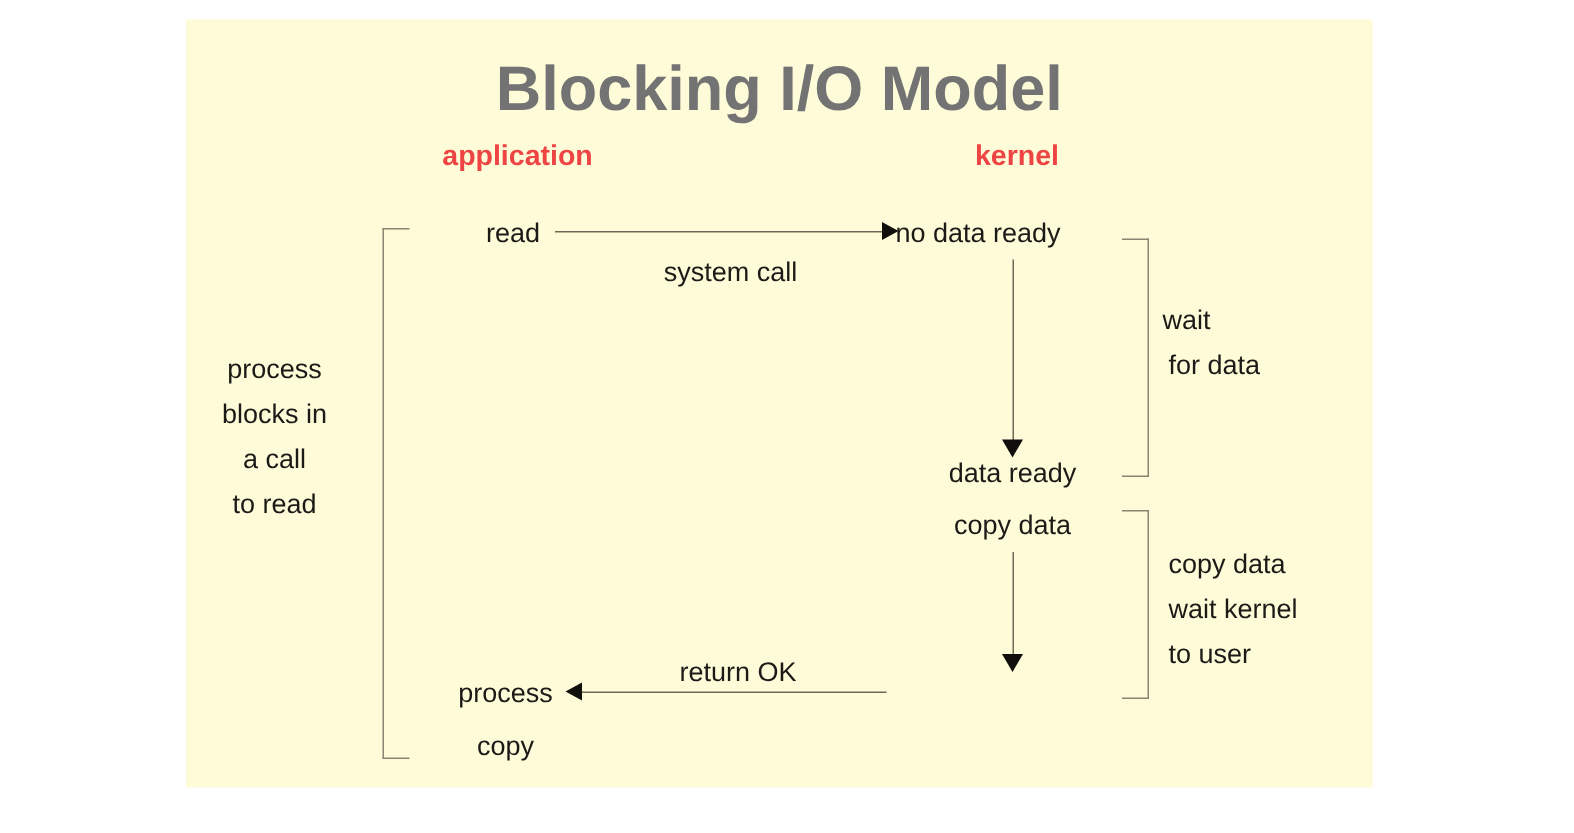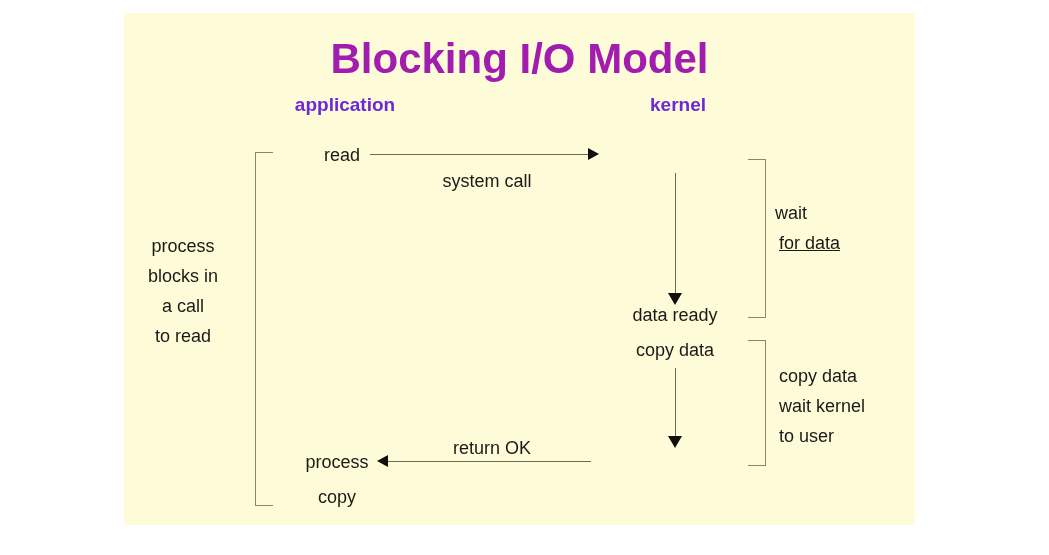--- a/index.html
+++ b/index.html
@@ -36,31 +36,31 @@
     line-height: 23px;
     white-space: pre;
   }
   .ctr { transform: translateX(-50%); text-align: center; }
 
   #title {
     position: absolute;
     left: 0; right: 0;
     top: 22px;
     text-align: center;
-    color: #a21caf;
+    color: #737373;
     font-family: "Liberation Sans", sans-serif;
     font-size: 42px;
     font-weight: bold;
     letter-spacing: 0px;
   }
   .colhead {
     position: absolute;
     font-weight: bold;
     font-size: 19px;
-    color: #6d28d9;
+    color: #ef4444;
     transform: translateX(-50%);
     white-space: pre;
   }
 
   
   .hline {
     position: absolute;
     height: 0;
     border-top: 1.6px solid #6f6a56;
   }
@@ -114,20 +114,21 @@
     <div class="colhead" style="left:221px; top:81px;">application</div>
     <div class="colhead" style="left:554px; top:81px;">kernel</div>
 
     <div class="txt ctr" style="left:218px; top:131px;">read</div>
 
     <div class="hline" style="left:246px; top:141px; width:224px;"></div>
     <div class="arrow-r" style="left:464px; top:135px;"></div>
 
     <div class="txt ctr" style="left:363px; top:157px;">system call</div>
 
+    <div class="txt" style="left:473px; top:131px;">no data ready</div>
 
     <div class="vline" style="left:551px; top:160px; height:124px;"></div>
     <div class="arrow-d" style="left:544px; top:280px;"></div>
 
     <div class="txt ctr" style="left:551px; top:291px;">data ready</div>
     <div class="txt ctr" style="left:551px; top:326px;">copy data</div>
 
     <div class="vline" style="left:551px; top:355px; height:72px;"></div>
     <div class="arrow-d" style="left:544px; top:423px;"></div>
 
@@ -143,21 +144,21 @@
     <div class="bracket bracket-left" style="left:131px; top:139px; width:18px; height:354px;"></div>
 
     <div class="txt ctr" style="left:59px; top:222px;">process</div>
     <div class="txt ctr" style="left:59px; top:252px;">blocks in</div>
     <div class="txt ctr" style="left:59px; top:282px;">a call</div>
     <div class="txt ctr" style="left:59px; top:312px;">to read</div>
 
     <div class="bracket bracket-right" style="left:624px; top:146px; width:18px; height:159px;"></div>
 
     <div class="txt" style="left:651px; top:189px;">wait</div>
-    <div class="txt" style="left:655px; top:219px;text-decoration:underline;">for data</div>
+    <div class="txt" style="left:655px; top:219px;">for data</div>
 
     <div class="bracket bracket-right" style="left:624px; top:327px; width:18px; height:126px;"></div>
 
     <div class="txt" style="left:655px; top:352px;">copy data</div>
     <div class="txt" style="left:655px; top:382px;">wait kernel</div>
     <div class="txt" style="left:655px; top:412px;">to user</div>
 
   </div>
 </div>
 

